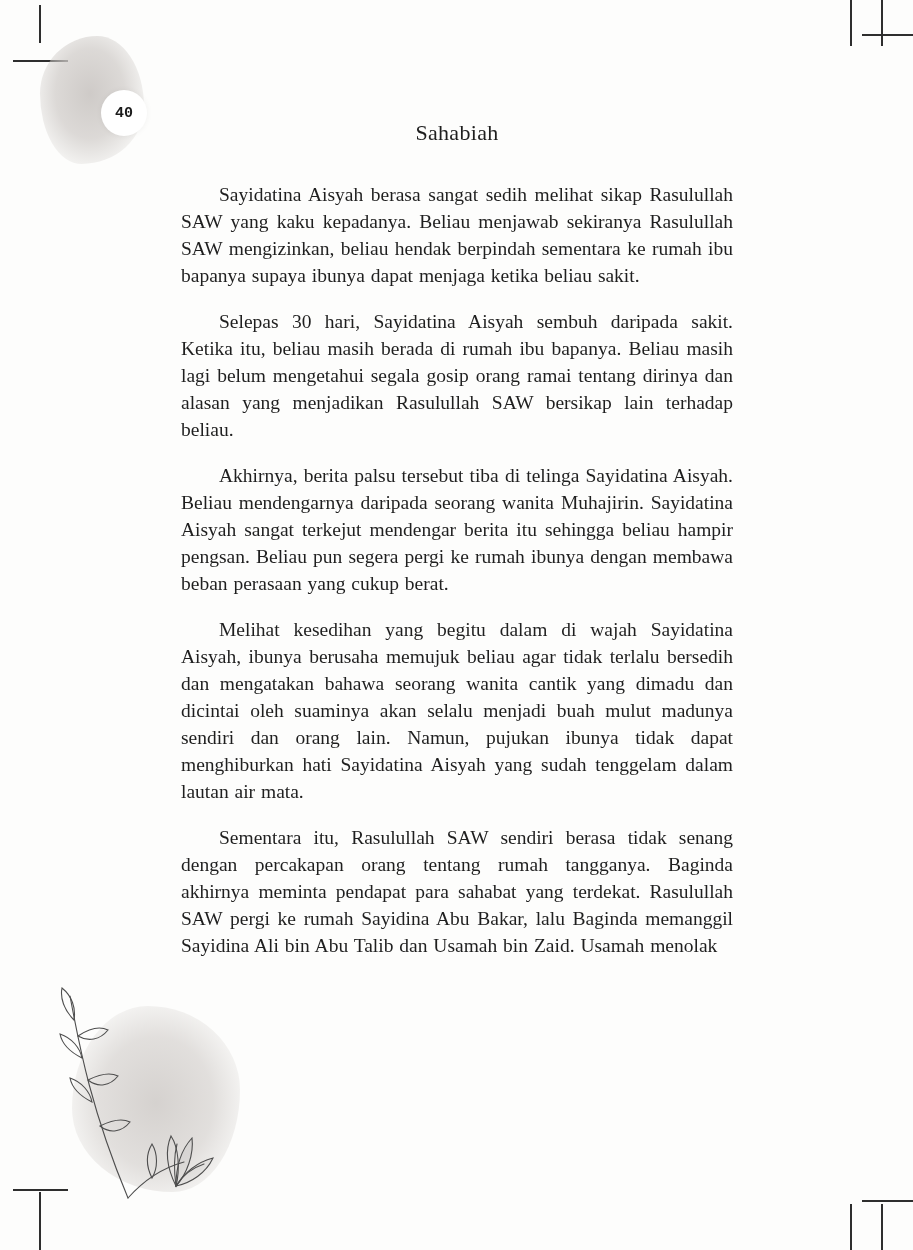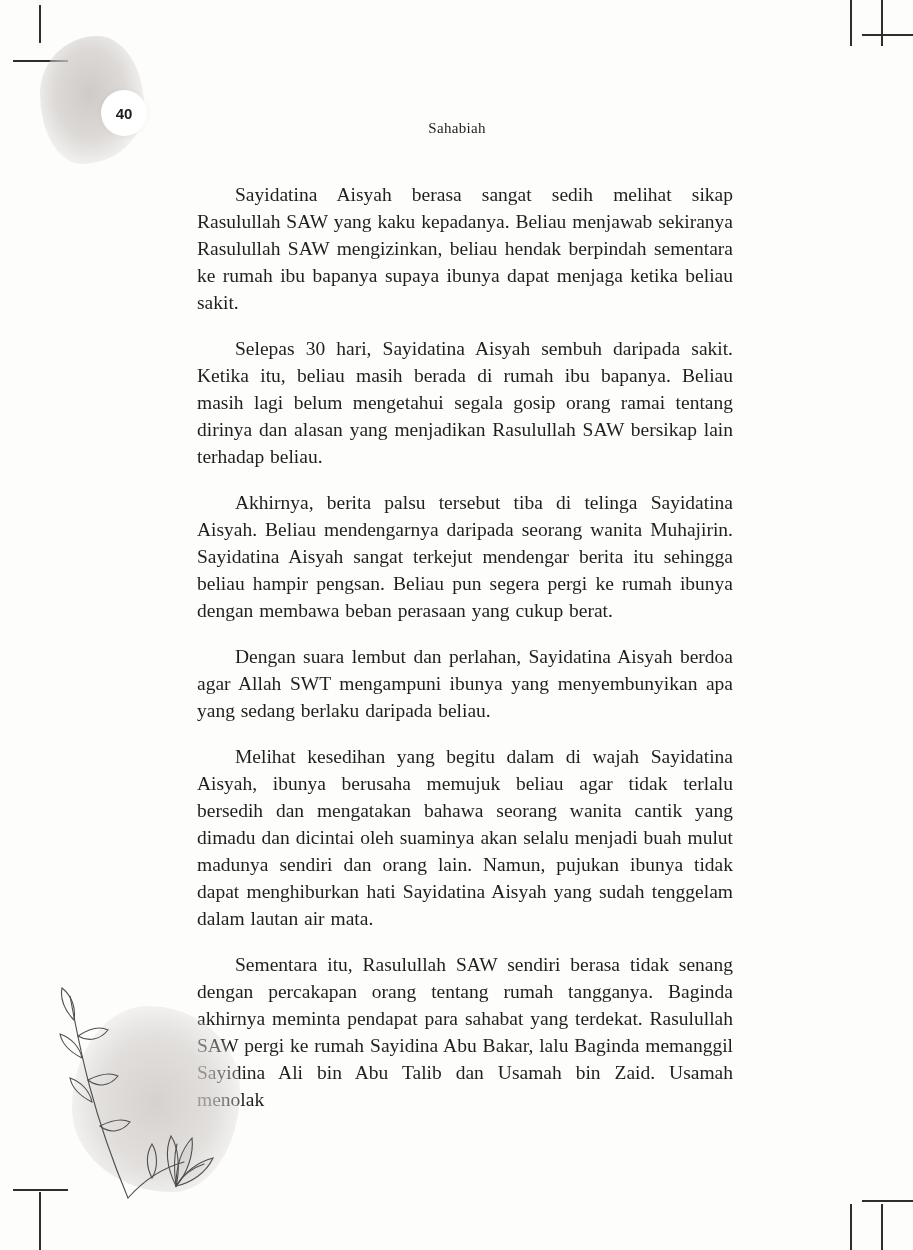--- a/index.html
+++ b/index.html
@@ -39,50 +39,50 @@
 
   
   .page-number-badge {
     position: absolute;
     left: 101px; top: 90px;
     width: 46px; height: 46px;
     border-radius: 50%;
     background: #ffffff;
     box-shadow: 0 0 6px rgba(0,0,0,0.05);
     display: flex; align-items: center; justify-content: center;
-    font-family: Liberation Sans, sans-serif;
+    font-family: Liberation Mono, monospace;
     font-weight: bold;
     font-size: 15px;
     color: #1b1b1b;
   }
 
   
   .running-header {
     position: absolute;
     left: 181px; top: 120px;
     width: 552px;
     text-align: center;
-    font-size: 15px;
+    font-size: 22px;
     letter-spacing: 0.3px;
     color: #1e1e1e;
   }
 
   
   .text-block {
     position: absolute;
     left: 181px; top: 181px;
     width: 552px;
   }
   .para {
     font-size: 19.5px;
     line-height: 27px;
     text-align: justify;
     text-indent: 38px;
     color: #1f1f1f;
-    margin: 0 0 19px 16px;
+    margin: 0 0 19px 0;
     word-spacing: 1px;
   }
   .para:last-child { margin-bottom: 0; }
 
   
   .botanical {
     position: absolute;
     left: 24px; top: 984px;
     width: 214px; height: 240px;
   }
@@ -107,21 +107,20 @@
   <div class="page-number-badge">
     <span>40</span>
   </div>
 
   <div class="running-header">Sahabiah</div>
 
   <main class="text-block">
     <p class="para">Sayidatina Aisyah berasa sangat sedih melihat sikap Rasulullah SAW yang kaku kepadanya. Beliau menjawab sekiranya Rasulullah SAW mengizinkan, beliau hendak berpindah sementara ke rumah ibu bapanya supaya ibunya dapat menjaga ketika beliau sakit.</p>
     <p class="para">Selepas 30 hari, Sayidatina Aisyah sembuh daripada sakit. Ketika itu, beliau masih berada di rumah ibu bapanya. Beliau masih lagi belum mengetahui segala gosip orang ramai tentang dirinya dan alasan yang menjadikan Rasulullah SAW bersikap lain terhadap beliau.</p>
     <p class="para">Akhirnya, berita palsu tersebut tiba di telinga Sayidatina Aisyah. Beliau mendengarnya daripada seorang wanita Muhajirin. Sayidatina Aisyah sangat terkejut mendengar berita itu sehingga beliau hampir pengsan. Beliau pun segera pergi ke rumah ibunya dengan membawa beban perasaan yang cukup berat.</p>
-    <p class="para">Dengan suara lembut dan perlahan, Sayidatina Aisyah berdoa agar Allah SWT mengampuni ibunya yang menyembunyikan apa yang sedang berlaku daripada beliau.</p>
     <p class="para">Melihat kesedihan yang begitu dalam di wajah Sayidatina Aisyah, ibunya berusaha memujuk beliau agar tidak terlalu bersedih dan mengatakan bahawa seorang wanita cantik yang dimadu dan dicintai oleh suaminya akan selalu menjadi buah mulut madunya sendiri dan orang lain. Namun, pujukan ibunya tidak dapat menghiburkan hati Sayidatina Aisyah yang sudah tenggelam dalam lautan air mata.</p>
     <p class="para">Sementara itu, Rasulullah SAW sendiri berasa tidak senang dengan percakapan orang tentang rumah tangganya. Baginda akhirnya meminta pendapat para sahabat yang terdekat. Rasulullah SAW pergi ke rumah Sayidina Abu Bakar, lalu Baginda memanggil Sayidina Ali bin Abu Talib dan Usamah bin Zaid. Usamah menolak</p>
   </main>
 
   <div class="blob blob-bottom"></div>
   <svg class="botanical" viewBox="0 0 214 240" aria-hidden="true">
     <g fill="none" stroke="#4e4e4e" stroke-width="1.1" stroke-linecap="round">
 
       <path d="M46 12 C 56 66, 68 128, 104 214"></path>
 

